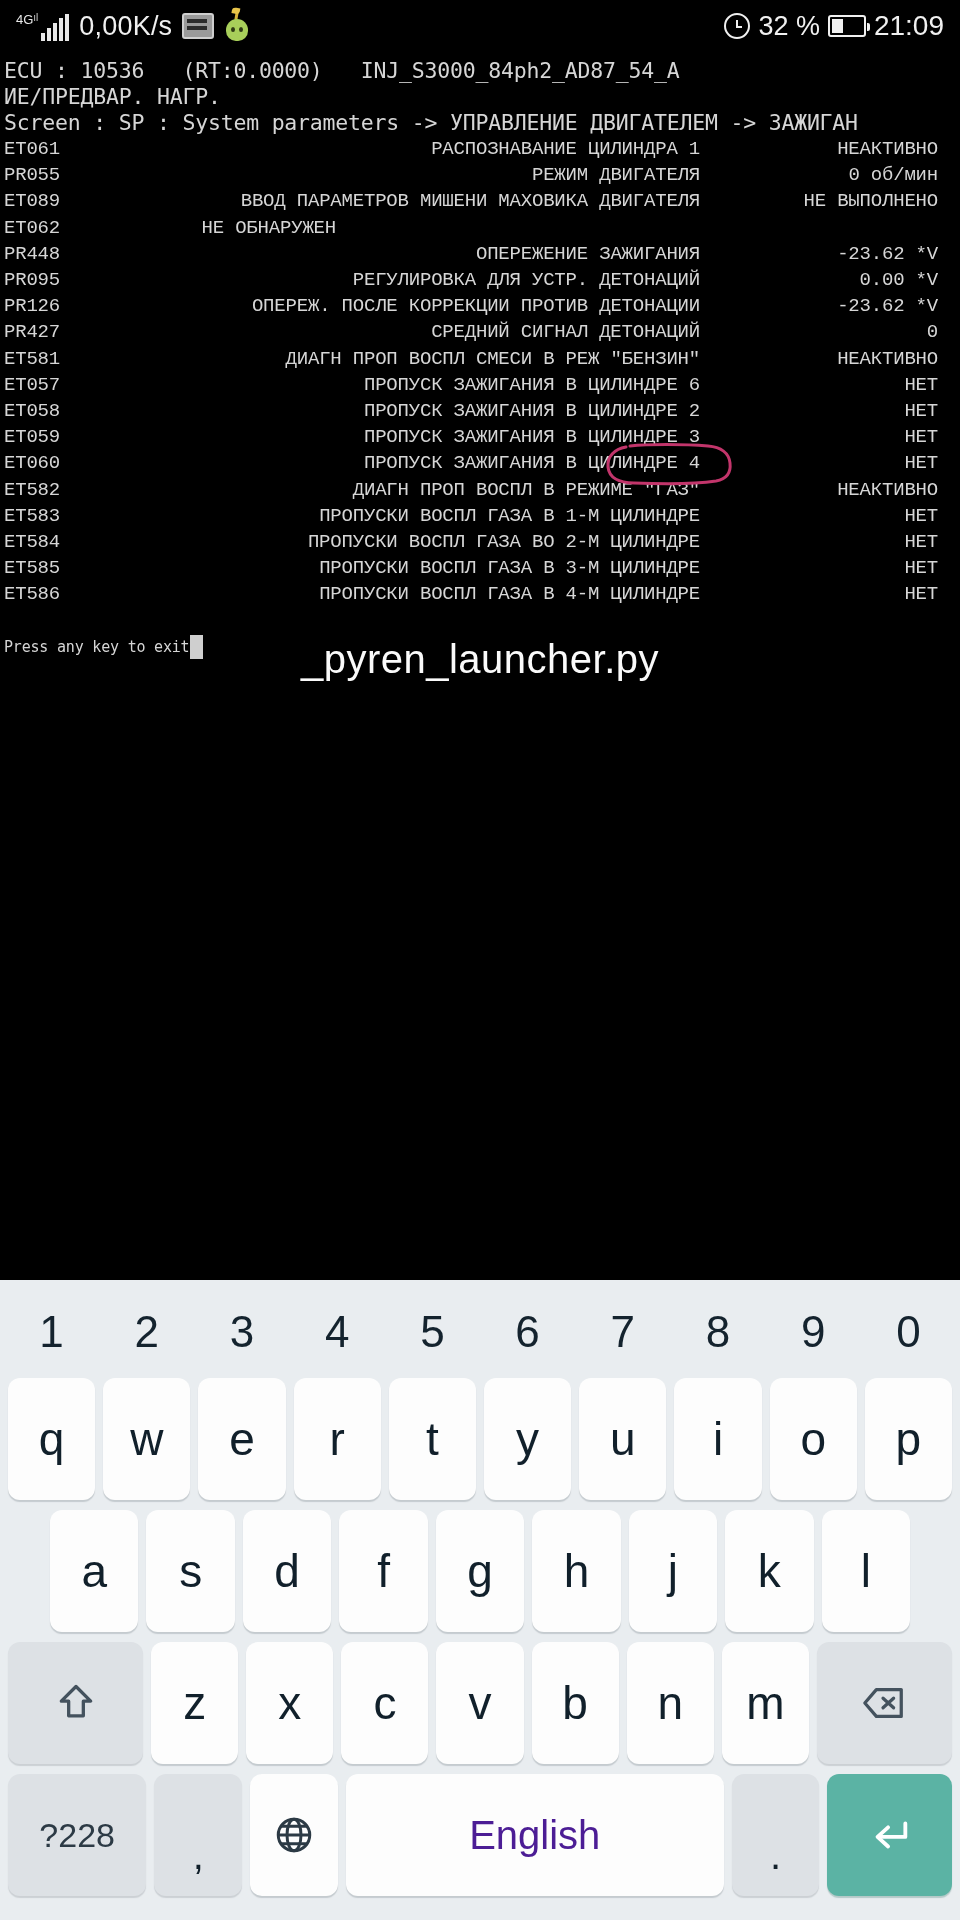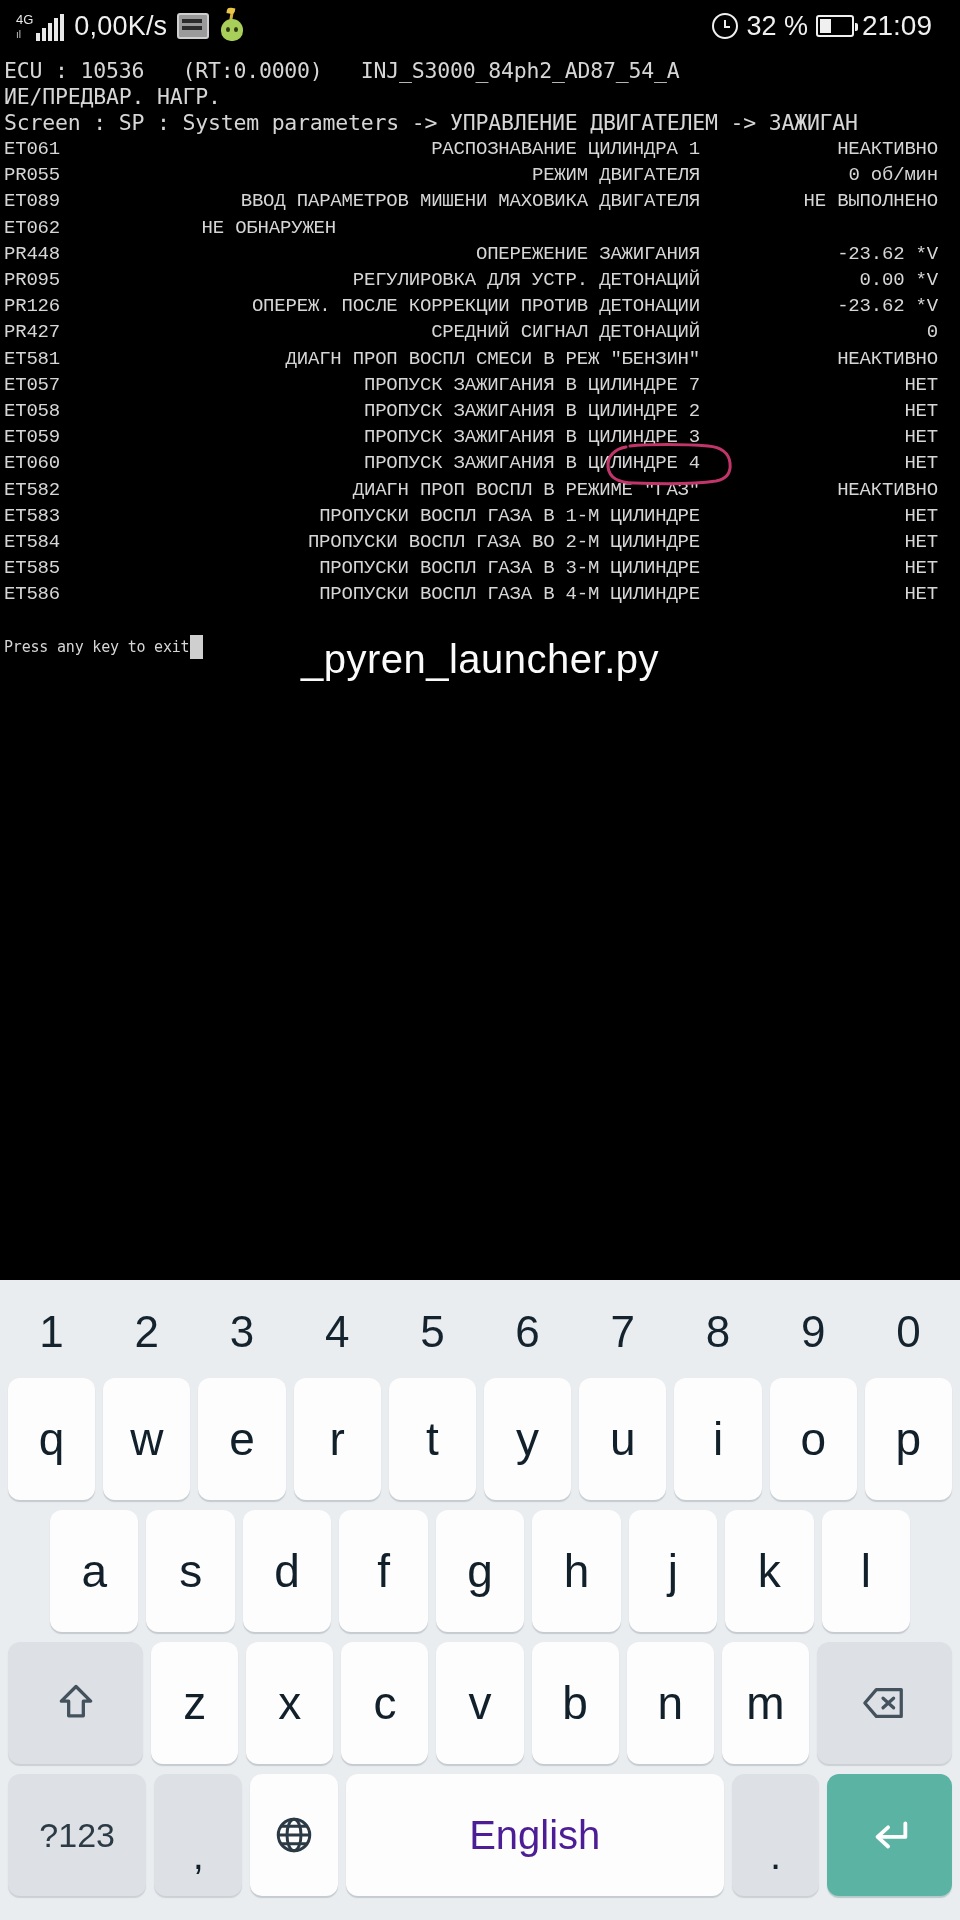--- a/index.html
+++ b/index.html
@@ -25,40 +25,40 @@
     box-sizing: border-box;
     position: relative;
   }
   .sb-left {
     display: flex;
     align-items: center;
     gap: 10px;
   }
   .sb-right {
     position: absolute;
-    right: 28px;
+    right: 16px;
     top: 0;
     height: 52px;
     display: flex;
     align-items: center;
     gap: 8px;
   }
   .net-icon {
     display: flex;
     align-items: flex-end;
     gap: 3px;
     height: 30px;
   }
   .net-4g {
     color: #e8e8e8;
     font-size: 13px;
     font-family: "Liberation Sans", sans-serif;
     line-height: 1;
     display: flex;
-    flex-direction: column;
+    flex-direction: row;
     justify-content: space-between;
     height: 27px;
     padding-bottom: 1px;
   }
   .net-4g span:last-child { font-size: 10px; opacity: .85; }
   .bars {
     display: flex;
     align-items: flex-end;
     gap: 2px;
     height: 26px;
@@ -393,21 +393,21 @@
   <div id="param-rows">
       <div class="row"><span class="r-code">ET061</span><span class="r-label">РАСПОЗНАВАНИЕ ЦИЛИНДРА 1</span><span class="r-value">НЕАКТИВНО</span></div>
       <div class="row"><span class="r-code">PR055</span><span class="r-label">РЕЖИМ ДВИГАТЕЛЯ</span><span class="r-value">0 об/мин</span></div>
       <div class="row"><span class="r-code">ET089</span><span class="r-label">ВВОД ПАРАМЕТРОВ МИШЕНИ МАХОВИКА ДВИГАТЕЛЯ</span><span class="r-value">НЕ ВЫПОЛНЕНО</span></div>
       <div class="row"><span class="r-code">ET062</span><span class="r-value">НЕ ОБНАРУЖЕН</span></div>
       <div class="row"><span class="r-code">PR448</span><span class="r-label">ОПЕРЕЖЕНИЕ ЗАЖИГАНИЯ</span><span class="r-value">-23.62 *V</span></div>
       <div class="row"><span class="r-code">PR095</span><span class="r-label">РЕГУЛИРОВКА ДЛЯ УСТР. ДЕТОНАЦИЙ</span><span class="r-value">0.00 *V</span></div>
       <div class="row"><span class="r-code">PR126</span><span class="r-label">ОПЕРЕЖ. ПОСЛЕ КОРРЕКЦИИ ПРОТИВ ДЕТОНАЦИИ</span><span class="r-value">-23.62 *V</span></div>
       <div class="row"><span class="r-code">PR427</span><span class="r-label">СРЕДНИЙ СИГНАЛ ДЕТОНАЦИЙ</span><span class="r-value">0</span></div>
       <div class="row"><span class="r-code">ET581</span><span class="r-label">ДИАГН ПРОП ВОСПЛ СМЕСИ В РЕЖ "БЕНЗИН"</span><span class="r-value">НЕАКТИВНО</span></div>
-      <div class="row"><span class="r-code">ET057</span><span class="r-label">ПРОПУСК ЗАЖИГАНИЯ В ЦИЛИНДРЕ 7</span><span class="r-value">НЕТ</span></div>
+      <div class="row"><span class="r-code">ET057</span><span class="r-label">ПРОПУСК ЗАЖИГАНИЯ В ЦИЛИНДРЕ 6</span><span class="r-value">НЕТ</span></div>
       <div class="row"><span class="r-code">ET058</span><span class="r-label">ПРОПУСК ЗАЖИГАНИЯ В ЦИЛИНДРЕ 2</span><span class="r-value">НЕТ</span></div>
       <div class="row"><span class="r-code">ET059</span><span class="r-label">ПРОПУСК ЗАЖИГАНИЯ В ЦИЛИНДРЕ 3</span><span class="r-value">НЕТ</span></div>
       <div class="row"><span class="r-code">ET060</span><span class="r-label">ПРОПУСК ЗАЖИГАНИЯ В ЦИЛИНДРЕ 4</span><span class="r-value">НЕТ</span></div>
       <div class="row"><span class="r-code">ET582</span><span class="r-label">ДИАГН ПРОП ВОСПЛ В РЕЖИМЕ "ГАЗ"</span><span class="r-value">НЕАКТИВНО</span></div>
       <div class="row"><span class="r-code">ET583</span><span class="r-label">ПРОПУСКИ ВОСПЛ ГАЗА В 1-М ЦИЛИНДРЕ</span><span class="r-value">НЕТ</span></div>
       <div class="row"><span class="r-code">ET584</span><span class="r-label">ПРОПУСКИ ВОСПЛ ГАЗА ВО 2-М ЦИЛИНДРЕ</span><span class="r-value">НЕТ</span></div>
       <div class="row"><span class="r-code">ET585</span><span class="r-label">ПРОПУСКИ ВОСПЛ ГАЗА В 3-М ЦИЛИНДРЕ</span><span class="r-value">НЕТ</span></div>
       <div class="row"><span class="r-code">ET586</span><span class="r-label">ПРОПУСКИ ВОСПЛ ГАЗА В 4-М ЦИЛИНДРЕ</span><span class="r-value">НЕТ</span></div>
     </div>
 
@@ -478,21 +478,21 @@
       <div class="key">n</div>
       <div class="key">m</div>
     <div class="key gray backspace">
       <svg class="icon-svg" width="46" height="46" viewBox="0 0 24 24" fill="none" stroke="#44525e" stroke-width="1.7" stroke-linejoin="round" stroke-linecap="round">
         <path d="M8 5 L21 5 L21 19 L8 19 L2 12 Z"></path>
         <path d="M11.5 9.5 L17 14.5 M17 9.5 L11.5 14.5"></path>
       </svg>
     </div>
   </div>
   <div class="kb-row bottom">
-    <div class="key gray sym">?123</div>
+    <div class="key gray sym">?228</div>
     <div class="key gray comma">,</div>
     <div class="key globe">
       <svg class="icon-svg" width="42" height="42" viewBox="0 0 24 24" fill="none" stroke="#2c3a45" stroke-width="1.7">
         <circle cx="12" cy="12" r="9"></circle>
         <ellipse cx="12" cy="12" rx="4" ry="9"></ellipse>
         <path d="M3 12 H21 M4.5 7 H19.5 M4.5 17 H19.5"></path>
       </svg>
     </div>
     <div class="key space">English</div>
     <div class="key gray period">.</div>

